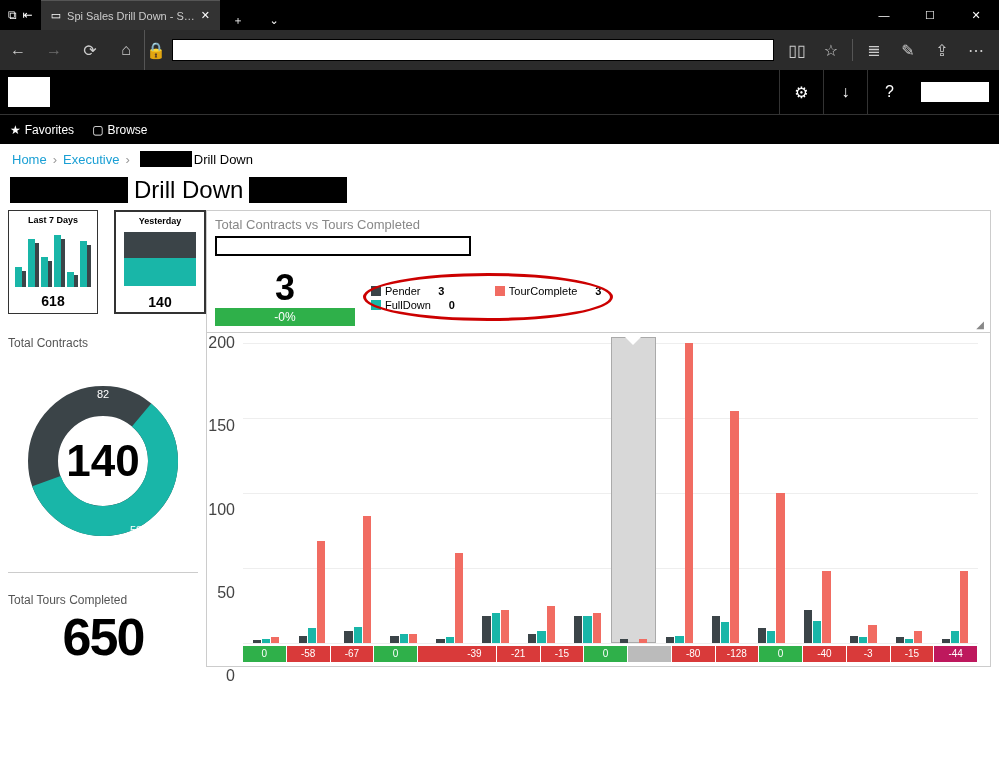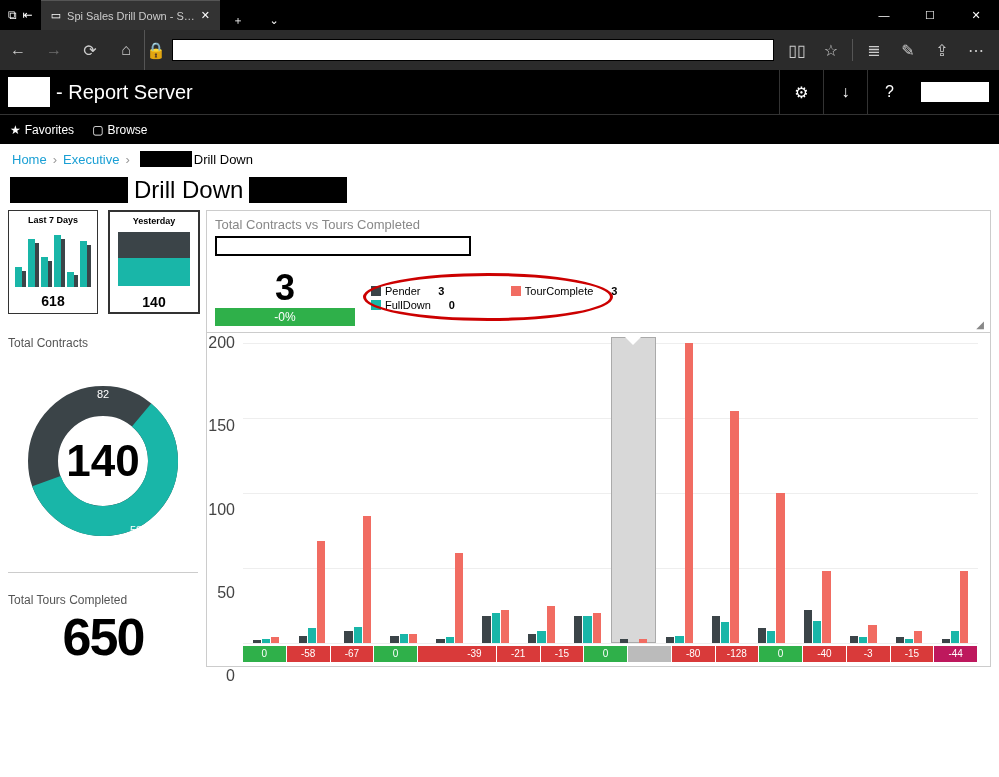--- a/index.html
+++ b/index.html
@@ -44,42 +44,42 @@
   .page-title-row{display:flex;align-items:center;padding:2px 10px;}
   .page-title-row .mask{background:#000;height:26px;}
   .page-title-row h1{font-size:24px;font-weight:400;margin:0 6px;}
 
   
   .dash{display:flex;padding:4px 8px 0 8px;gap:8px;}
   .leftcol{width:190px;display:flex;flex-direction:column;gap:8px;}
   .rightcol{flex:1;display:flex;flex-direction:column;}
 
   
-  .mini-row{display:flex;gap:10px;}
+  .mini-row{display:flex;gap:16px;}
   .mini-tile{flex:1;border:1px solid #333;padding:4px 4px 2px 4px;position:relative;}
   .mini-tile.sel{border:2px solid #333;}
   .mini-title{font-size:9px;font-weight:bold;text-align:center;margin-bottom:2px;}
   .mini-chart{height:60px;position:relative;}
   .mini-value{font-size:14px;font-weight:bold;text-align:center;margin-top:2px;}
 
   
   .sec-label{font-size:12px;color:#555;margin-top:14px;}
   .donut-wrap{display:flex;justify-content:center;margin-top:18px;position:relative;}
 
   .tours-panel{border-top:1px solid #ccc;margin-top:18px;padding-top:6px;}
   .tours-value{font-size:52px;font-weight:bold;text-align:center;letter-spacing:-2px;}
 
   
   .rc-head{border:1px solid #ccc;padding:6px 8px;position:relative;}
   .rc-title{font-size:13px;color:#888;}
   .rc-mask{width:256px;height:20px;border:2px solid #000;background:#fff;margin-top:4px;}
   .summary-row{display:flex;align-items:center;margin-top:14px;}
   .big3{font-size:36px;font-weight:bold;text-align:center;width:140px;line-height:1;}
   .pct-bar{width:140px;height:18px;background:#2fb04a;color:#fff;font-size:12px;text-align:center;line-height:18px;margin-top:2px;}
-  .legend-cluster{display:flex;gap:56px;font-size:11px;margin-left:16px;}
+  .legend-cluster{display:flex;gap:40px;font-size:11px;margin-left:16px;}
   .leg-col{display:flex;flex-direction:column;gap:2px;}
   .leg-row{display:flex;align-items:center;gap:4px;}
   .swatch{width:10px;height:10px;}
   .leg-val{width:14px;text-align:right;font-weight:bold;margin-left:6px;}
   .annot-ellipse{position:absolute;border:3px solid #c00;border-radius:50%;pointer-events:none;}
 
   .chart-pane{flex:1;border:1px solid #ccc;border-top:none;position:relative;padding:8px 10px 4px 30px;}
   .ylabel{position:absolute;right:calc(100% - 28px);font-size:16px;color:#444;transform:translateY(-50%);}
   .plot{position:absolute;left:36px;right:12px;top:10px;bottom:22px;border-bottom:1px solid #999;}
   .grid{position:absolute;left:0;right:0;border-top:1px solid #eee;}
@@ -125,21 +125,20 @@
     <div class="addr-sep"></div>
     <div class="addrbtn">≣</div>
     <div class="addrbtn">✎</div>
     <div class="addrbtn">⇪</div>
     <div class="addrbtn">⋯</div>
   </div>
 </div>
 
 <div class="apphdr">
   <div class="logo-block"></div>
-  <div class="hdr-title">- Report Server</div>
   <div class="hdr-spacer"></div>
   <div class="hdr-btn">⚙</div>
   <div class="hdr-btn">↓</div>
   <div class="hdr-btn">?</div>
   <div class="user-block"></div>
 </div>
 
 <div class="subnav">
   <div class="nav-item">
     <span>★</span>

